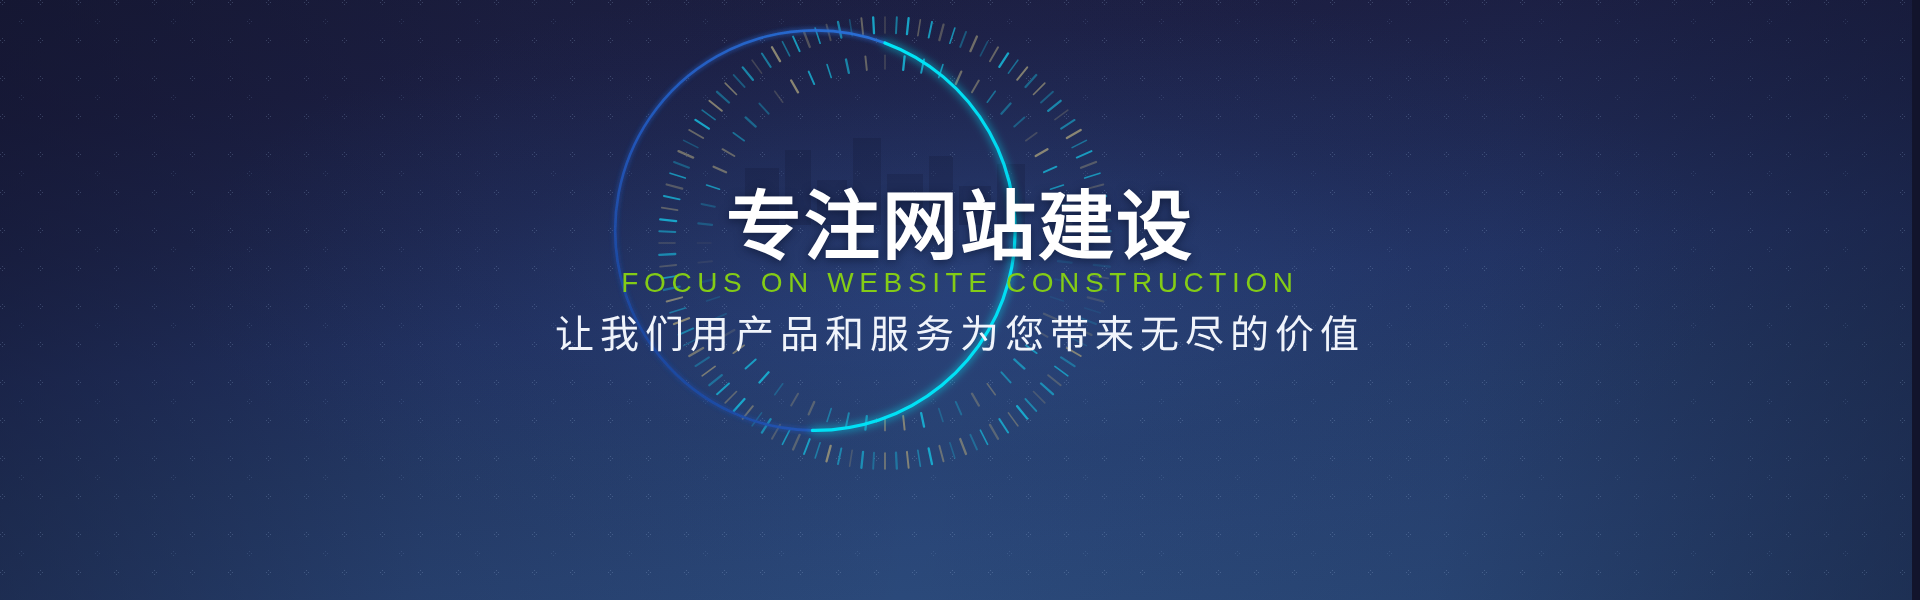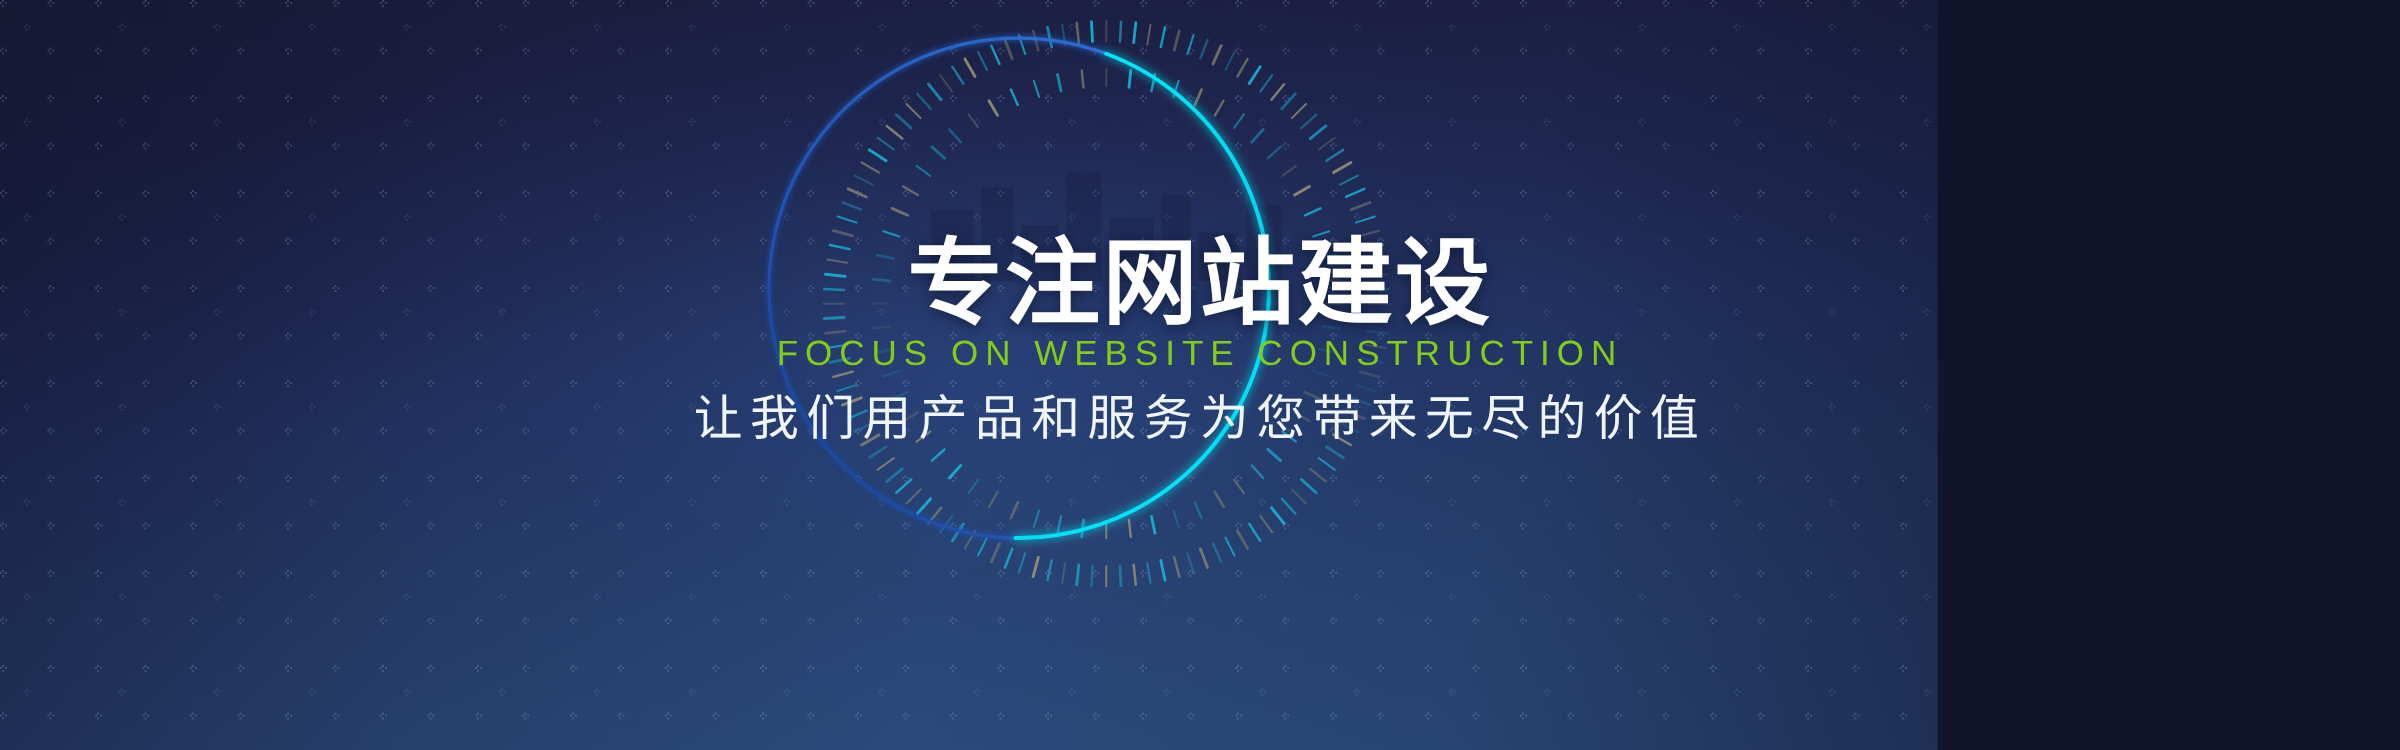--- a/index.html
+++ b/index.html
@@ -3,21 +3,21 @@
 <meta charset="utf-8">
 <title>Banner</title>
 <style>
   html, body {
     margin: 0;
     padding: 0;
     background: #12142c;
   }
   #stage {
     position: relative;
-    width: 1550px;
+    width: 1912px;
     height: 600px;
     overflow: hidden;
     font-family: "Liberation Sans", "DejaVu Sans", sans-serif;
     background-color: #1d1f3f;
   }
 
   
   .bg-gradient {
     position: absolute;
     inset: 0;

